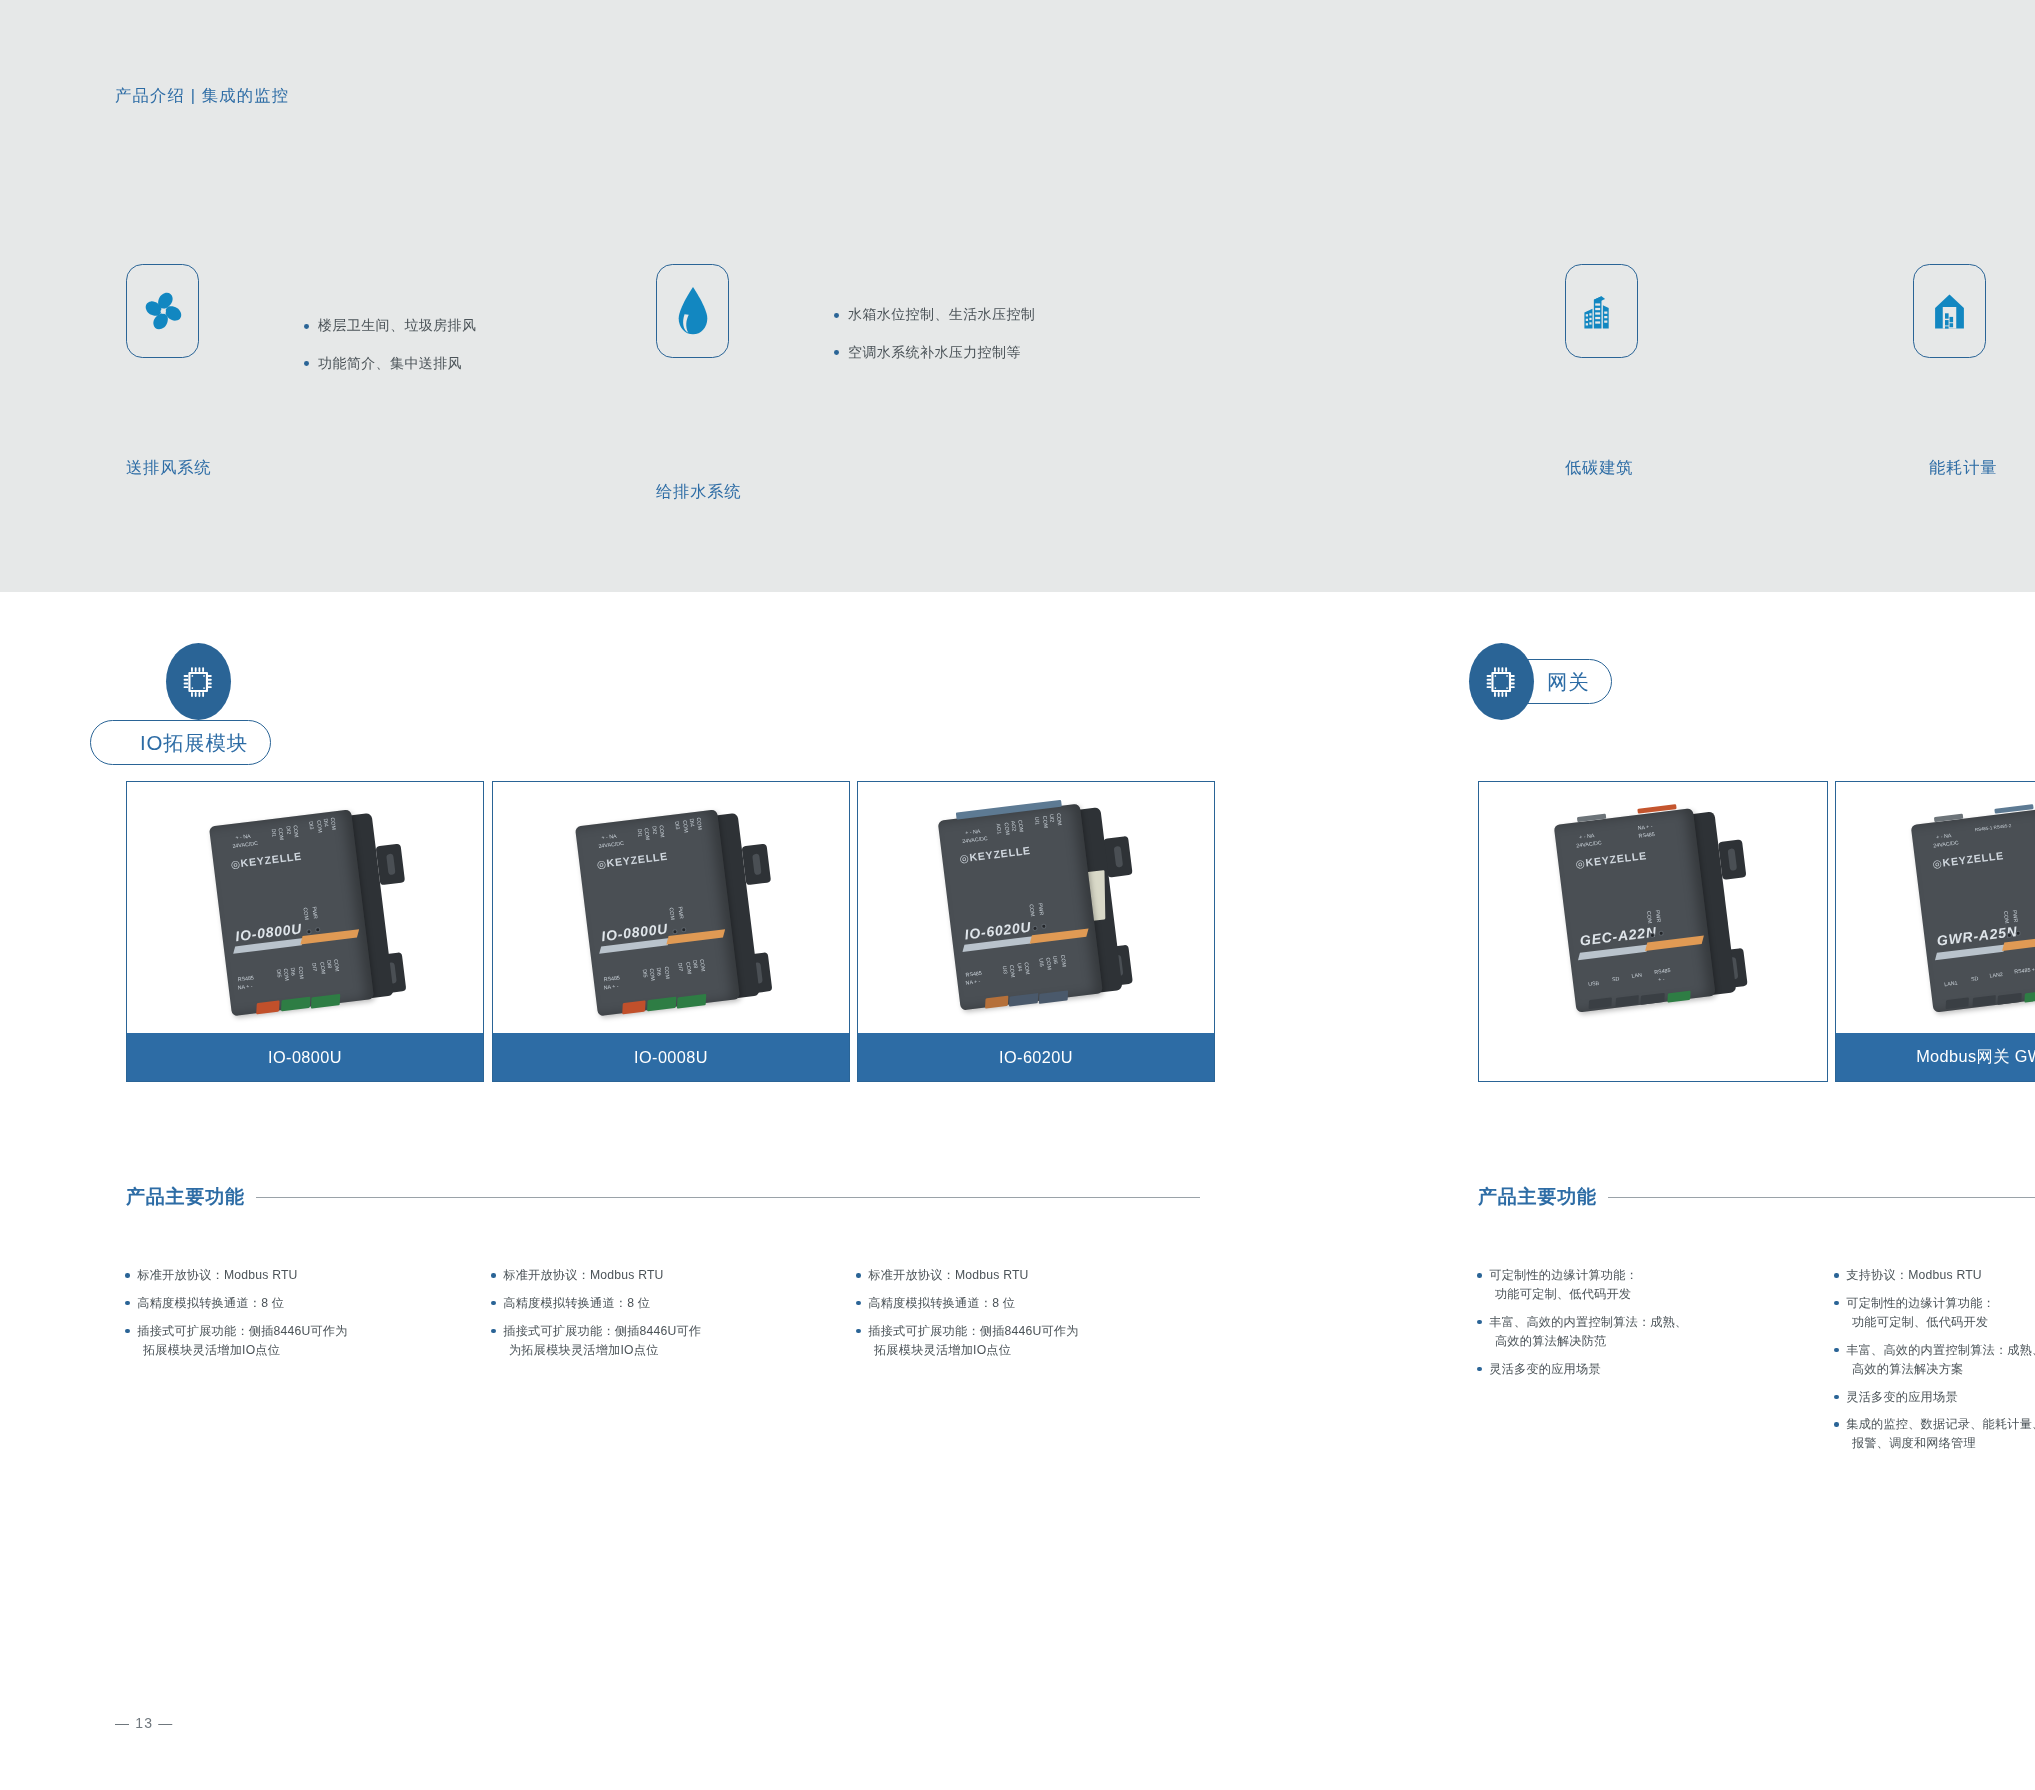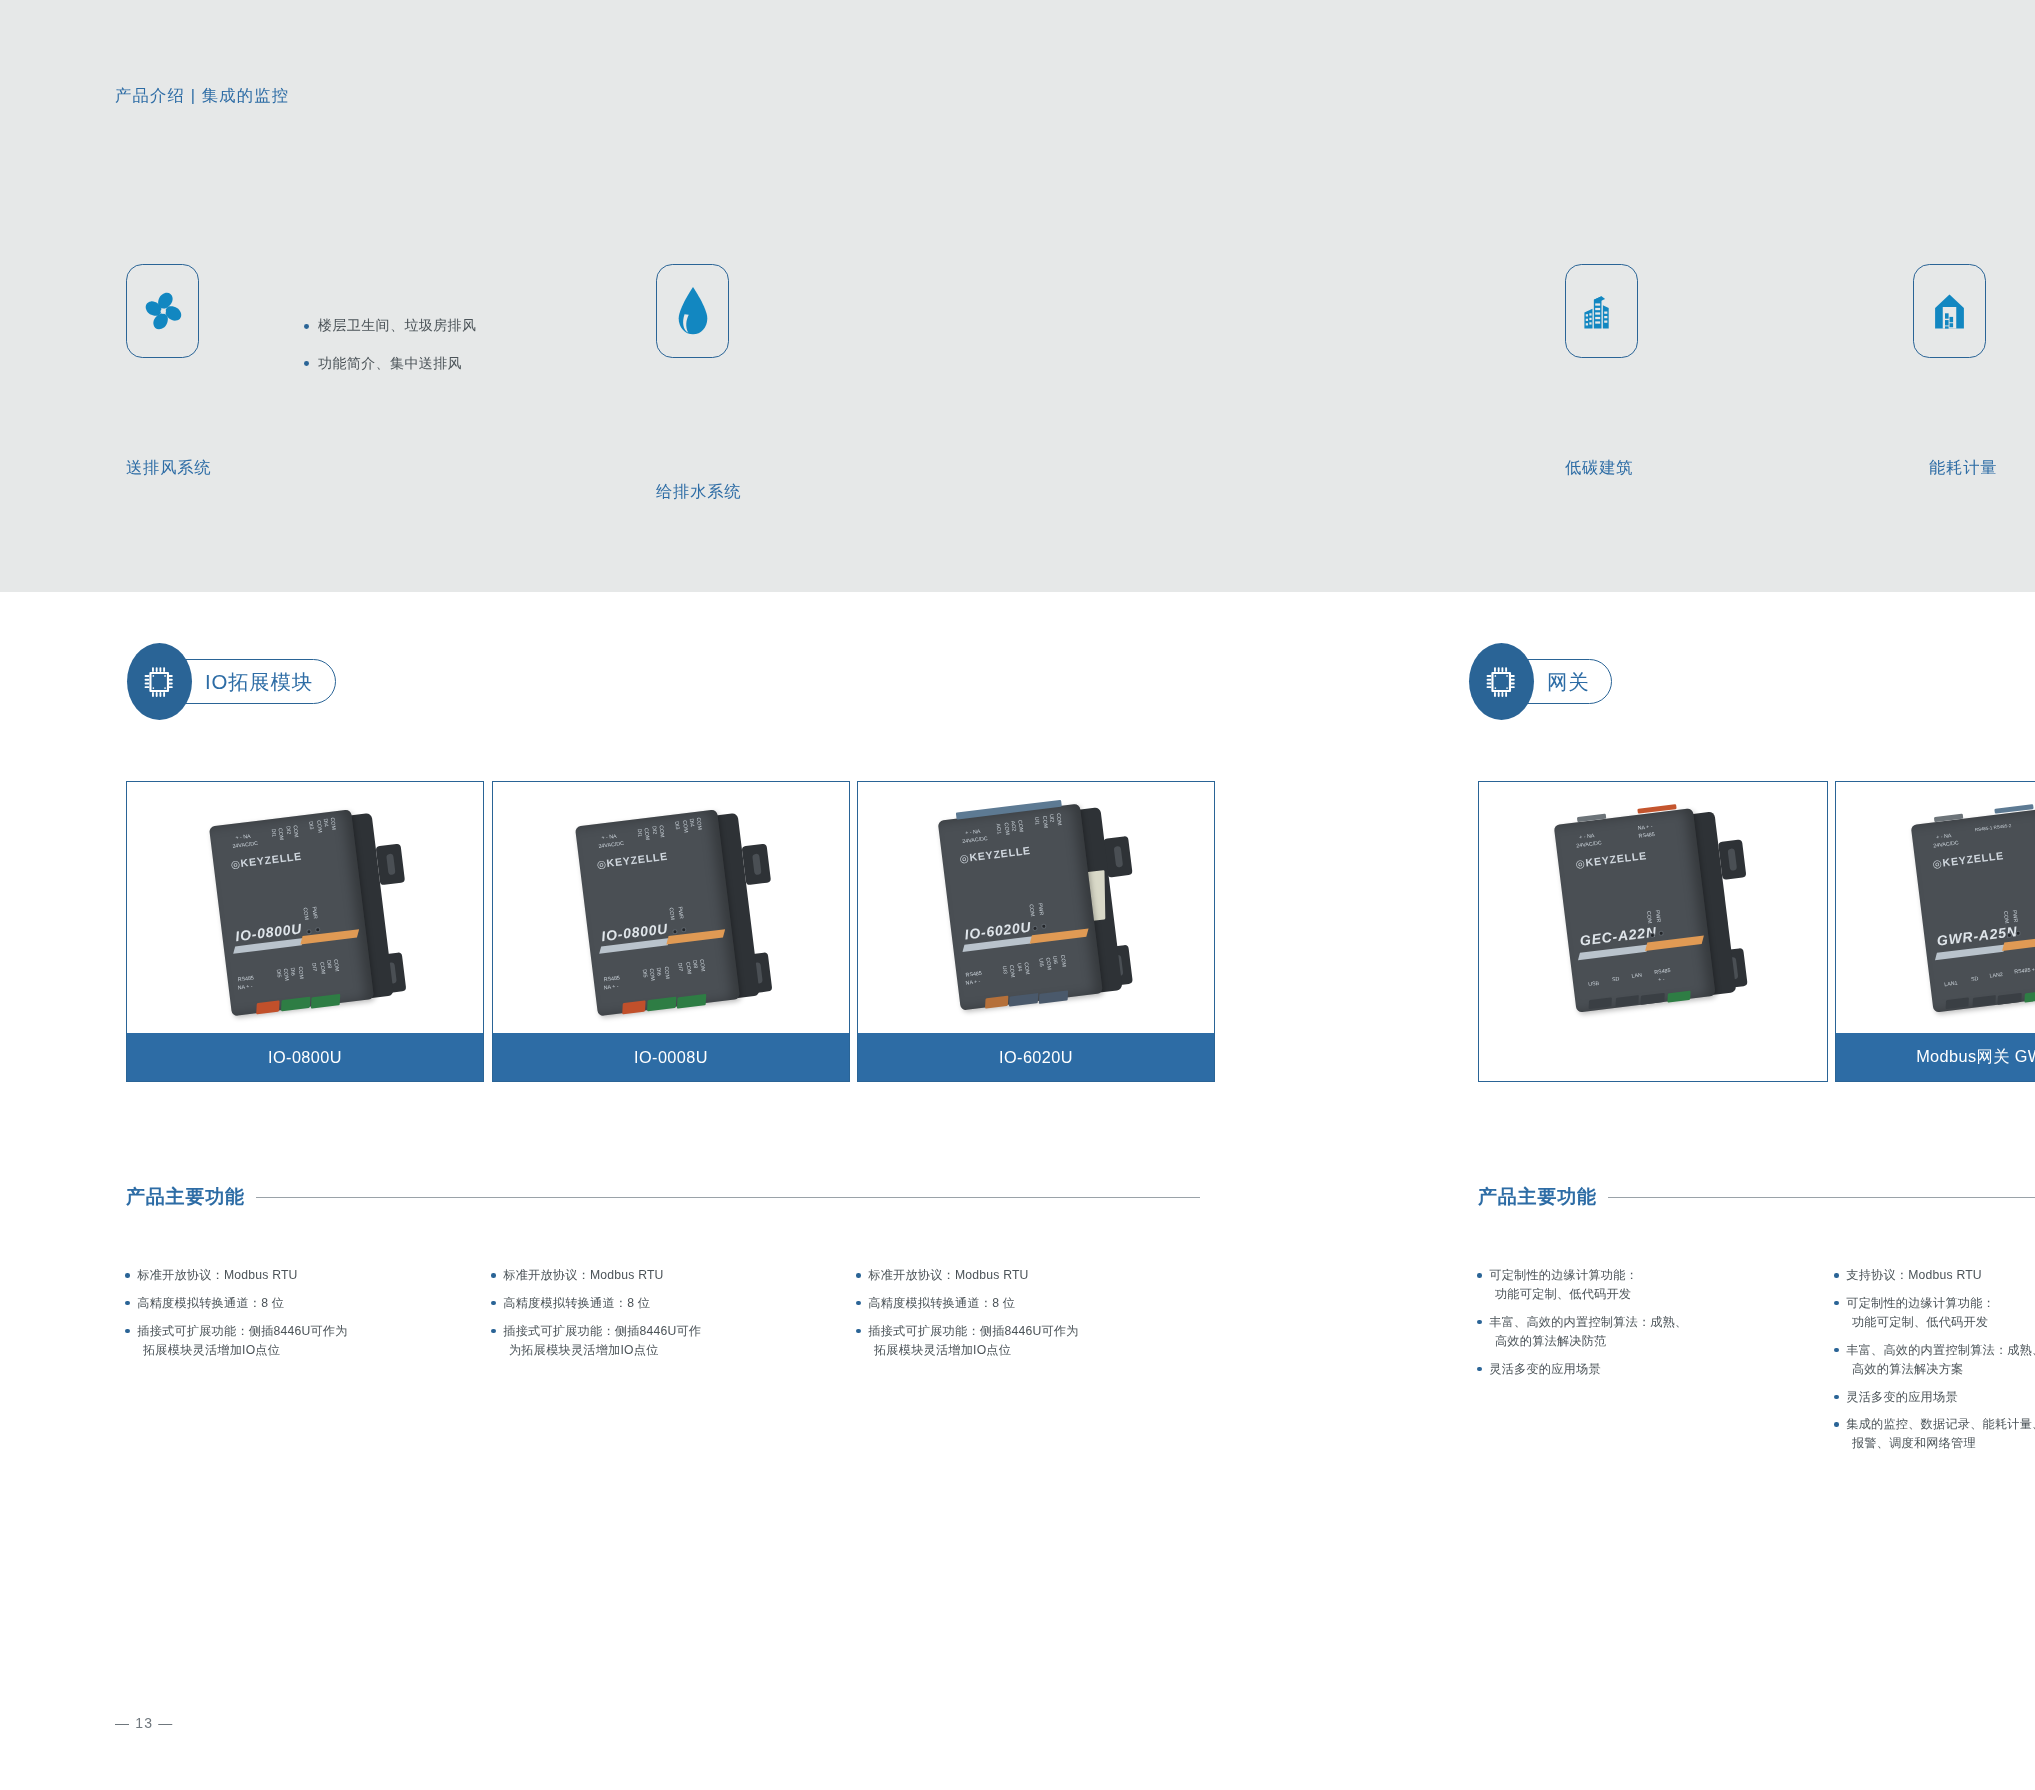--- a/index.html
+++ b/index.html
@@ -154,20 +154,24 @@
     <li>功能简介、集中送排风</li>
   </ul>
 
   <div class="tile" style="left:656px; top:264px; width:73px; height:94px;">
     <svg width="44" height="53" viewBox="0 0 70 100">
       <path d="M35 4 C35 4 8 44 8 63 C8 80 20 93 35 93 C50 93 62 80 62 63 C62 44 35 4 35 4Z" fill="#1287c1"></path>
       <path d="M19 55 C14 70 16 84 26 90 C20 78 22 66 27 56 Z" fill="#e6e8e8"></path>
     </svg>
   </div>
   <div class="tilelabel" style="left:656px; top:481px;">给排水系统</div>
+  <ul class="bullets-top" style="left:831px; top:307px;">
+    <li>水箱水位控制、生活水压控制</li>
+    <li>空调水系统补水压力控制等</li>
+  </ul>
 
   <div class="tile" style="left:1565px; top:264px; width:73px; height:94px;">
     <svg width="45" height="45" viewBox="0 0 100 100">
       <g fill="#1287c1">
         <path d="M12 52 L30 44 L30 88 L12 88 Z"></path>
         <path d="M33 24 L50 16 L50 88 L33 88 Z"></path>
         <path d="M53 36 L66 42 L66 88 L53 88 Z"></path>
         <path d="M33 24 L50 16 L58 22 L41 30 Z"></path>
       </g>
       <g fill="#e6e8e8">
@@ -198,21 +202,21 @@
         <rect x="40" y="54" width="8" height="12"></rect>
         <rect x="40" y="69" width="8" height="12"></rect>
         <rect x="50" y="62" width="8" height="12"></rect>
         <rect x="50" y="76" width="8" height="9"></rect>
         <rect x="40" y="83" width="8" height="5"></rect>
       </g>
     </svg>
   </div>
   <div class="tilelabel" style="left:1929px; top:457px;">能耗计量</div>
 
-  <div class="section-head" style="left:127px; top:643px;">
+  <div class="section-head" style="left:127px; top:643px;flex-direction:column;">
     <div class="chip-circle">
       <svg width="34" height="34" viewBox="0 0 64 64">
         <g fill="#ffffff">
           <rect x="17" y="4" width="3.5" height="9" rx="1.6"></rect>
           <rect x="24" y="4" width="3.5" height="9" rx="1.6"></rect>
           <rect x="31" y="4" width="3.5" height="9" rx="1.6"></rect>
           <rect x="38" y="4" width="3.5" height="9" rx="1.6"></rect>
           <rect x="17" y="51" width="3.5" height="9" rx="1.6"></rect>
           <rect x="24" y="51" width="3.5" height="9" rx="1.6"></rect>
           <rect x="31" y="51" width="3.5" height="9" rx="1.6"></rect>

